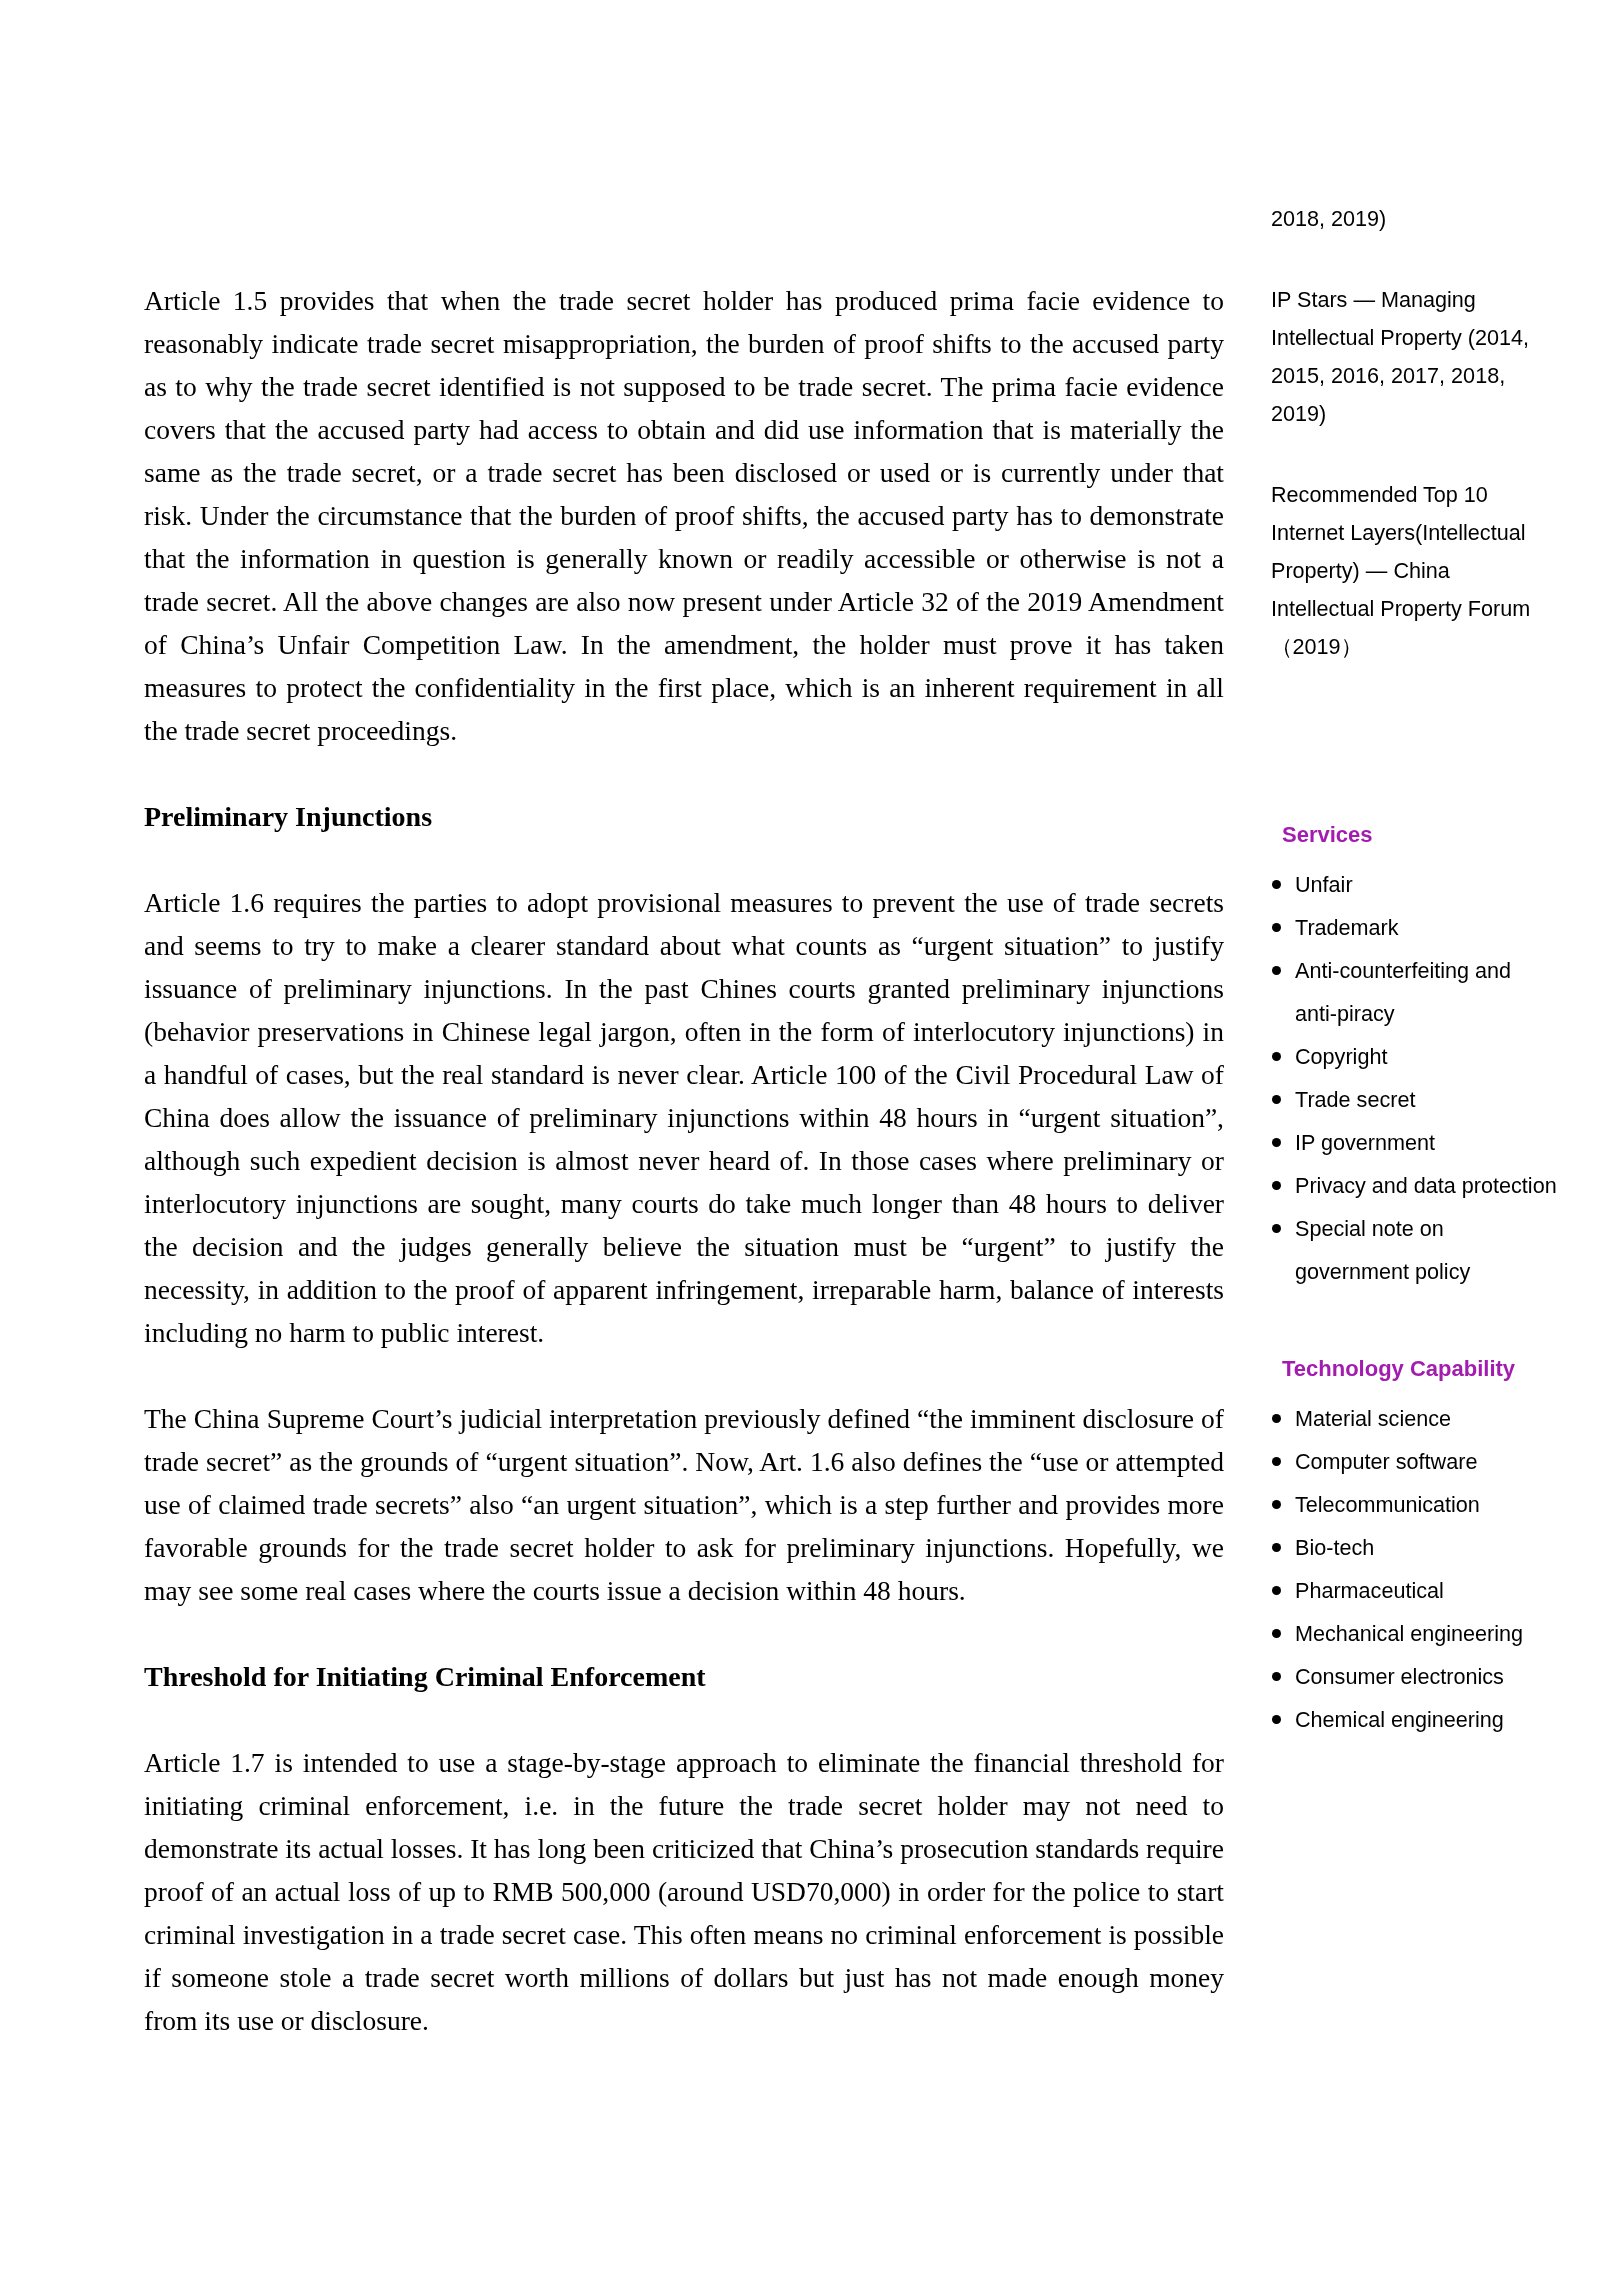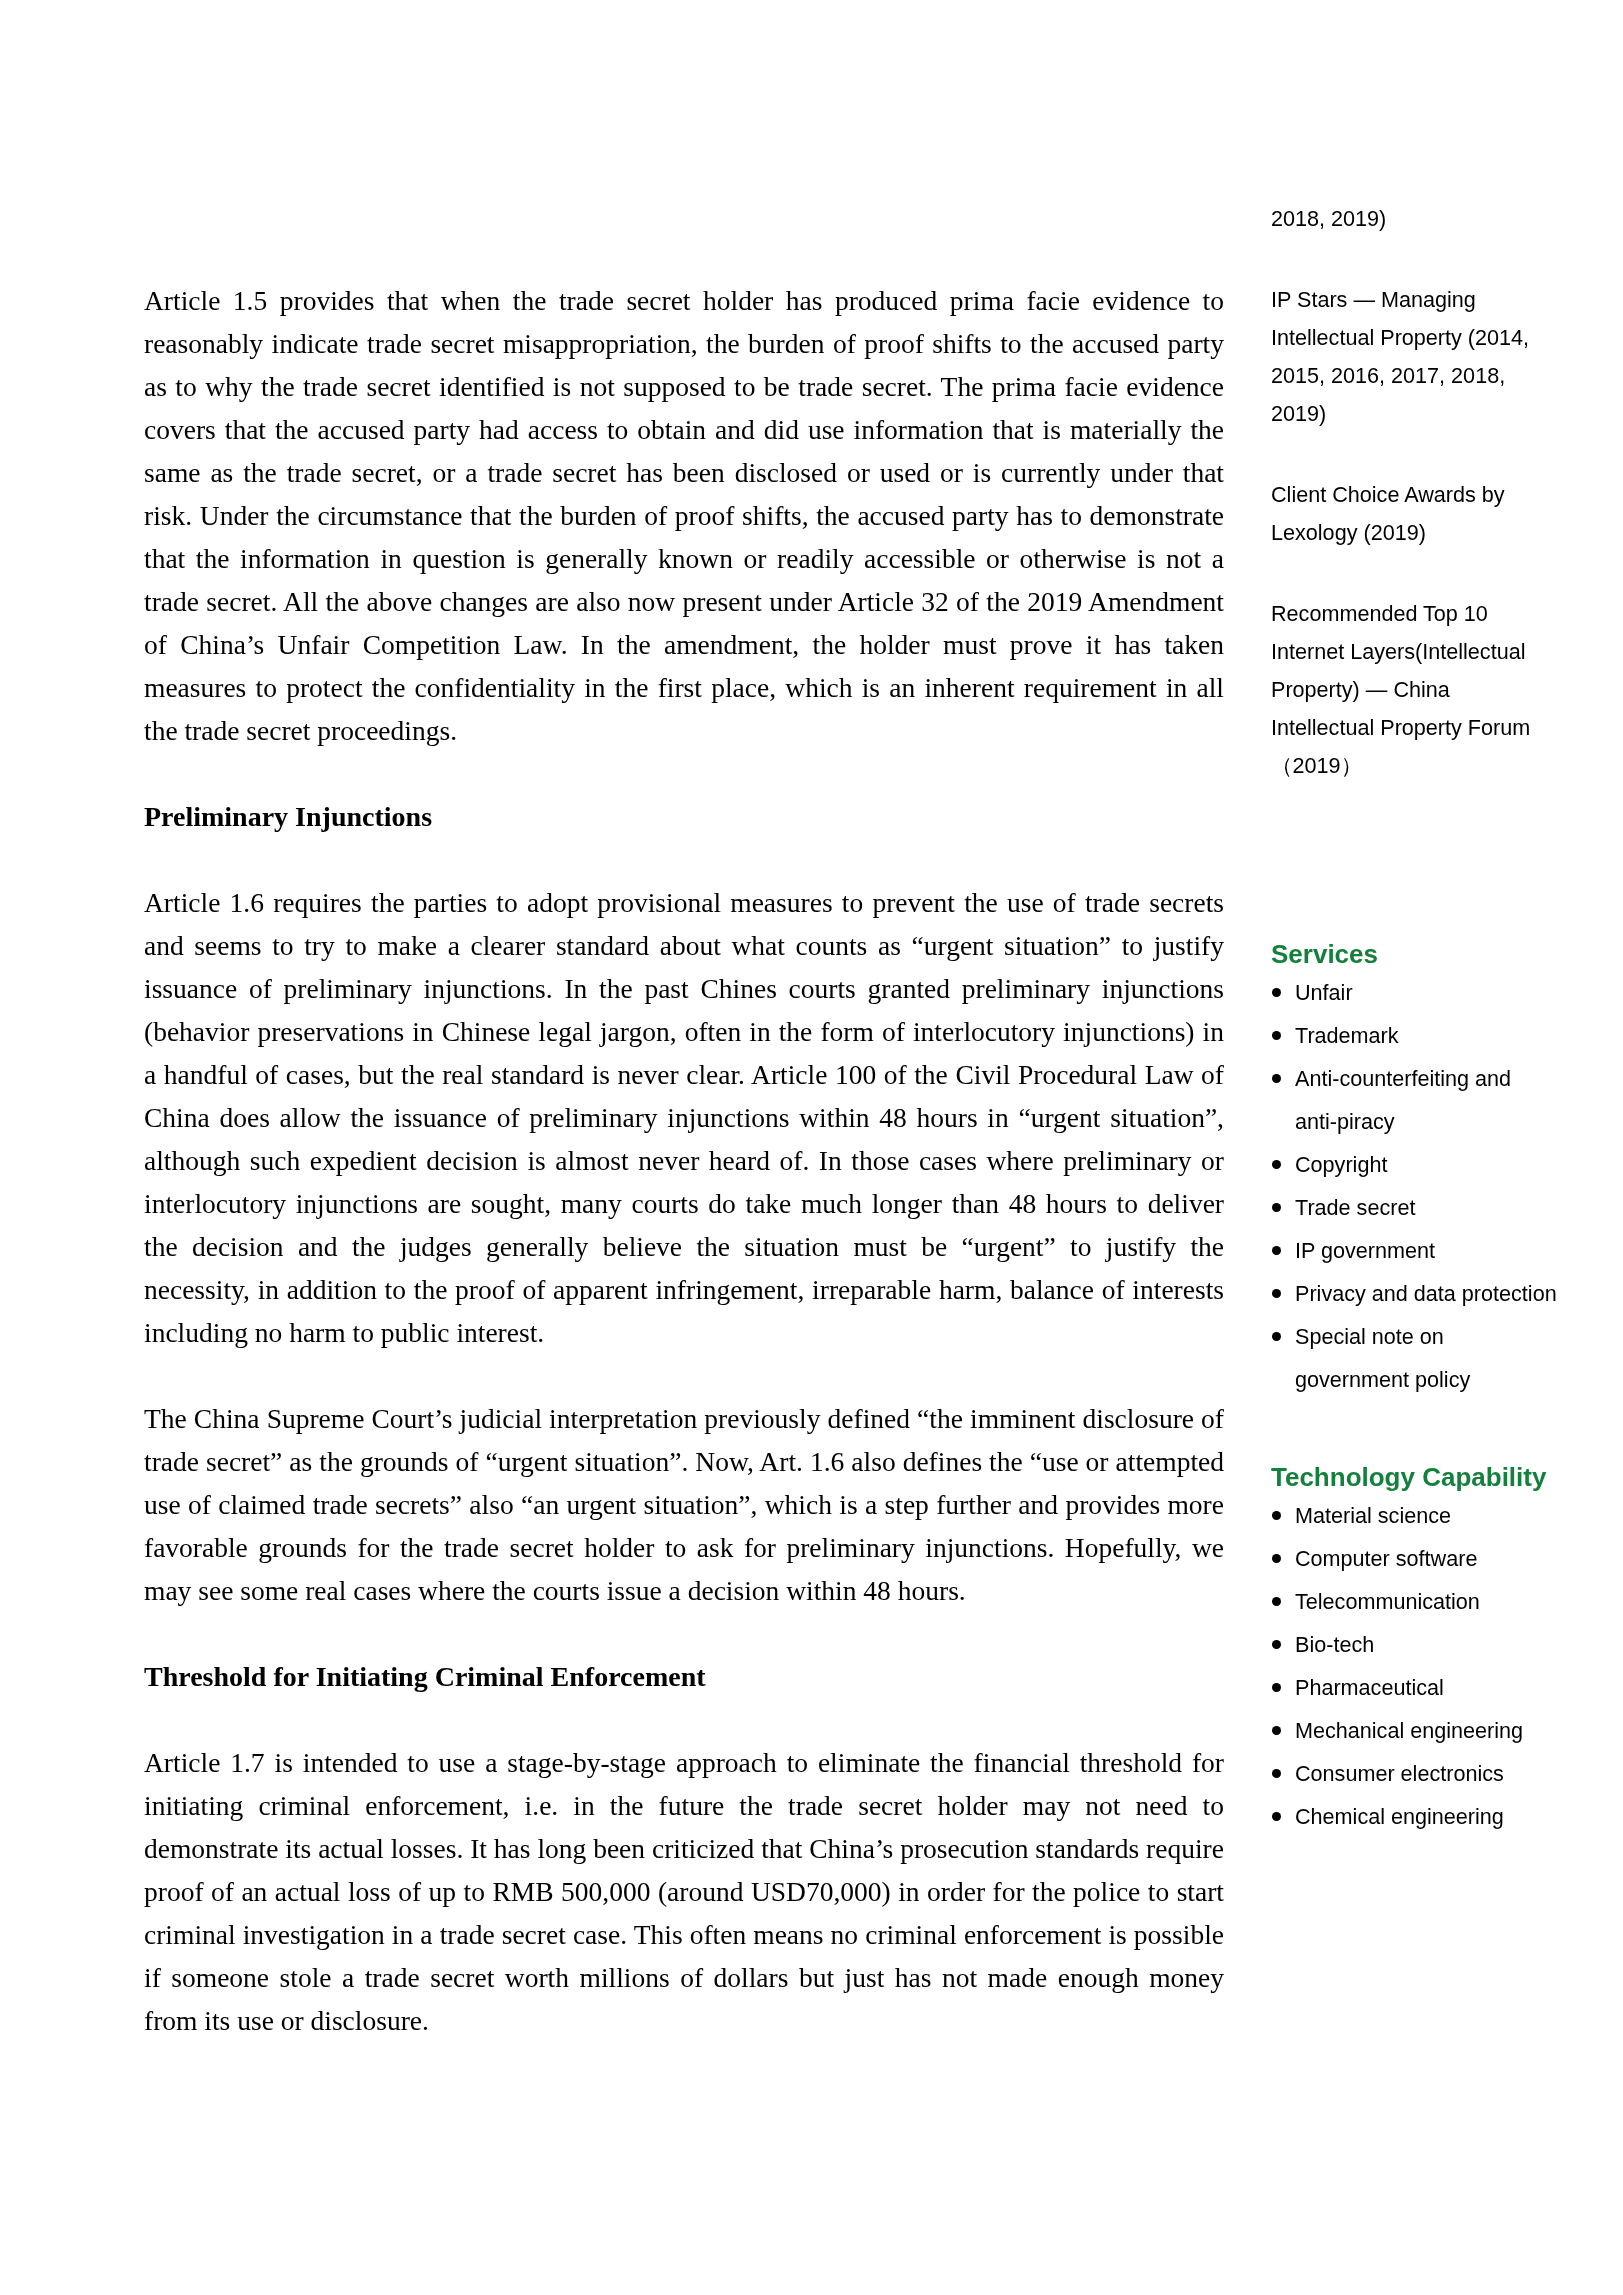--- a/index.html
+++ b/index.html
@@ -40,25 +40,25 @@
       left: 1271px;
       top: 200px;
       width: 288px;
       font-family: "Liberation Sans", "DejaVu Sans", sans-serif;
       font-size: 21.6px;
       line-height: 38px;
     }
     .award { margin: 0 0 43px 0; }
     .award:first-child { margin-bottom: 43px; }
     .side-heading {
-      color: #15803d;
+      color: #a21caf;
       font-weight: bold;
-      font-size: 26px;
+      font-size: 22px;
       line-height: 34px;
-      margin: 0;
+      margin: 11px;
     }
     .side-list {
       list-style: none;
       margin: 0;
       padding: 0;
     }
     .side-list li {
       position: relative;
       padding-left: 24px;
       line-height: 43px;
@@ -92,21 +92,20 @@
 
   <h2>Threshold for Initiating Criminal Enforcement</h2>
   <div class="gap"></div>
   <p>Article 1.7 is intended to use a stage-by-stage approach to eliminate the financial threshold for initiating criminal enforcement, i.e. in the future the trade secret holder may not need to demonstrate its actual losses. It has long been criticized that China’s prosecution standards require proof of an actual loss of up to RMB 500,000 (around USD70,000) in order for the police to start criminal investigation in a trade secret case. This often means no criminal enforcement is possible if someone stole a trade secret worth millions of dollars but just has not made enough money from its use or disclosure.</p>
 </div>
 
 <div class="sidebar">
   <div>
     <p class="award">2018, 2019)</p>
     <p class="award">IP Stars — Managing Intellectual Property (2014, 2015, 2016, 2017, 2018, 2019)</p>
-    <p class="award">Client Choice Awards by Lexology (2019)</p>
     <p class="award" style="margin-bottom:0">Recommended Top 10 Internet Layers(Intellectual Property) — China Intellectual Property Forum（2019）</p>
   </div>
 
   <div class="services">
     <h3 class="side-heading">Services</h3>
     <ul class="side-list">
       <li><span class="bullet"></span><span>Unfair</span></li>
       <li><span class="bullet"></span><span>Trademark</span></li>
       <li><span class="bullet"></span><span>Anti-counterfeiting and anti-piracy</span></li>
       <li><span class="bullet"></span><span>Copyright</span></li>

